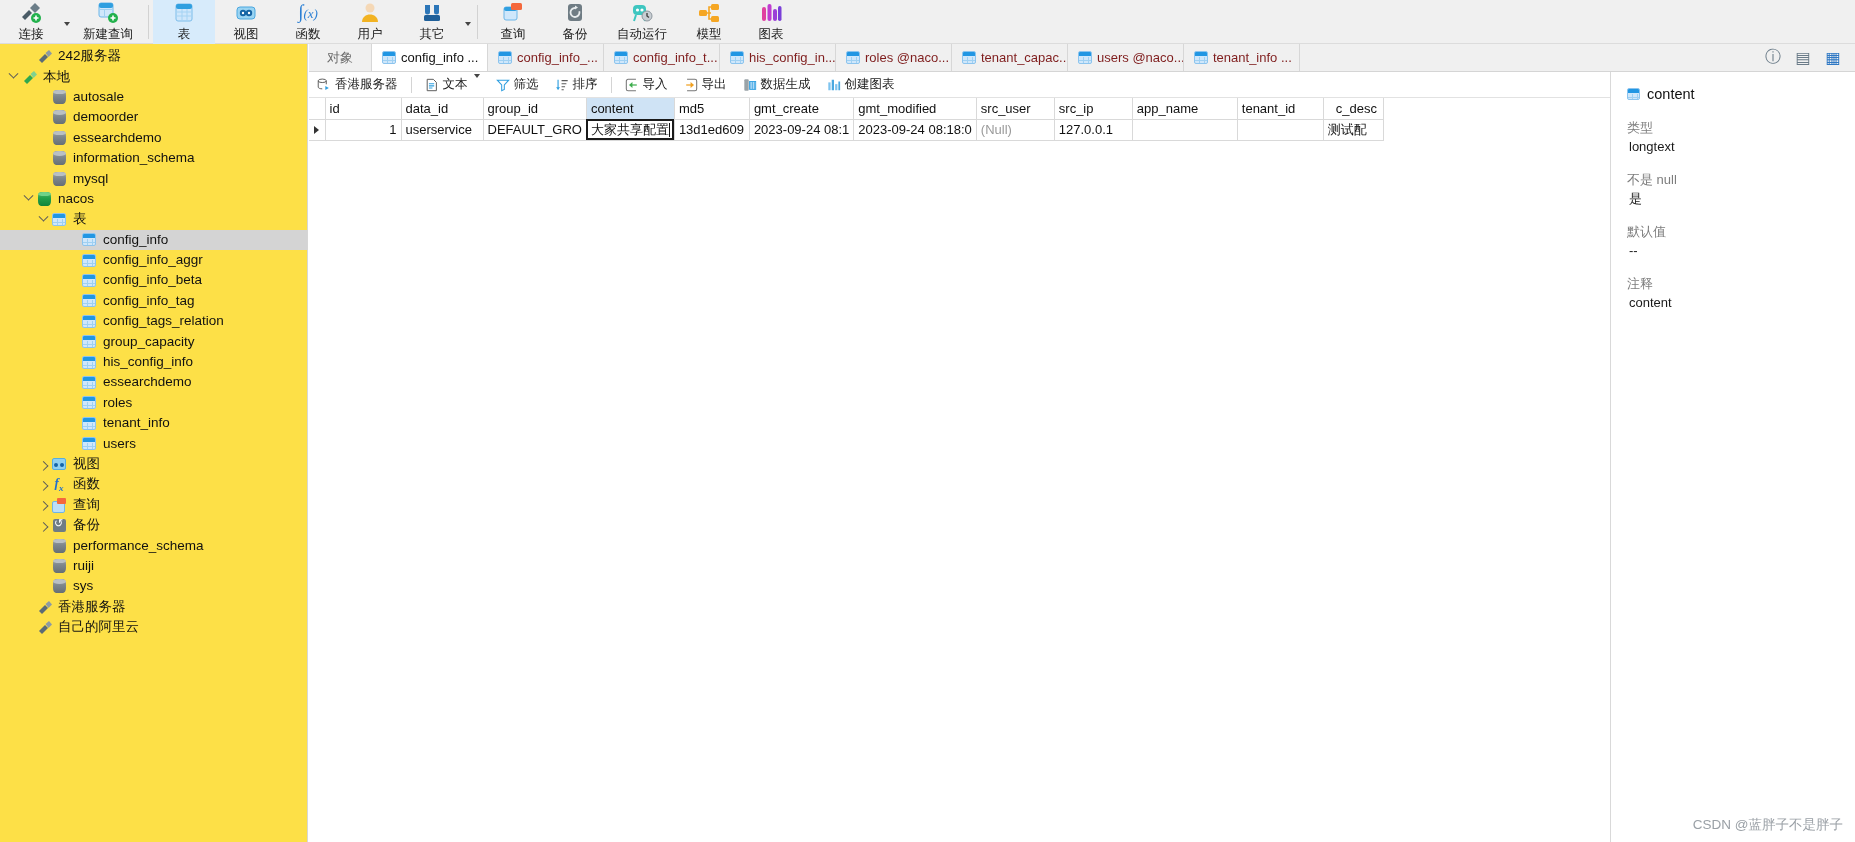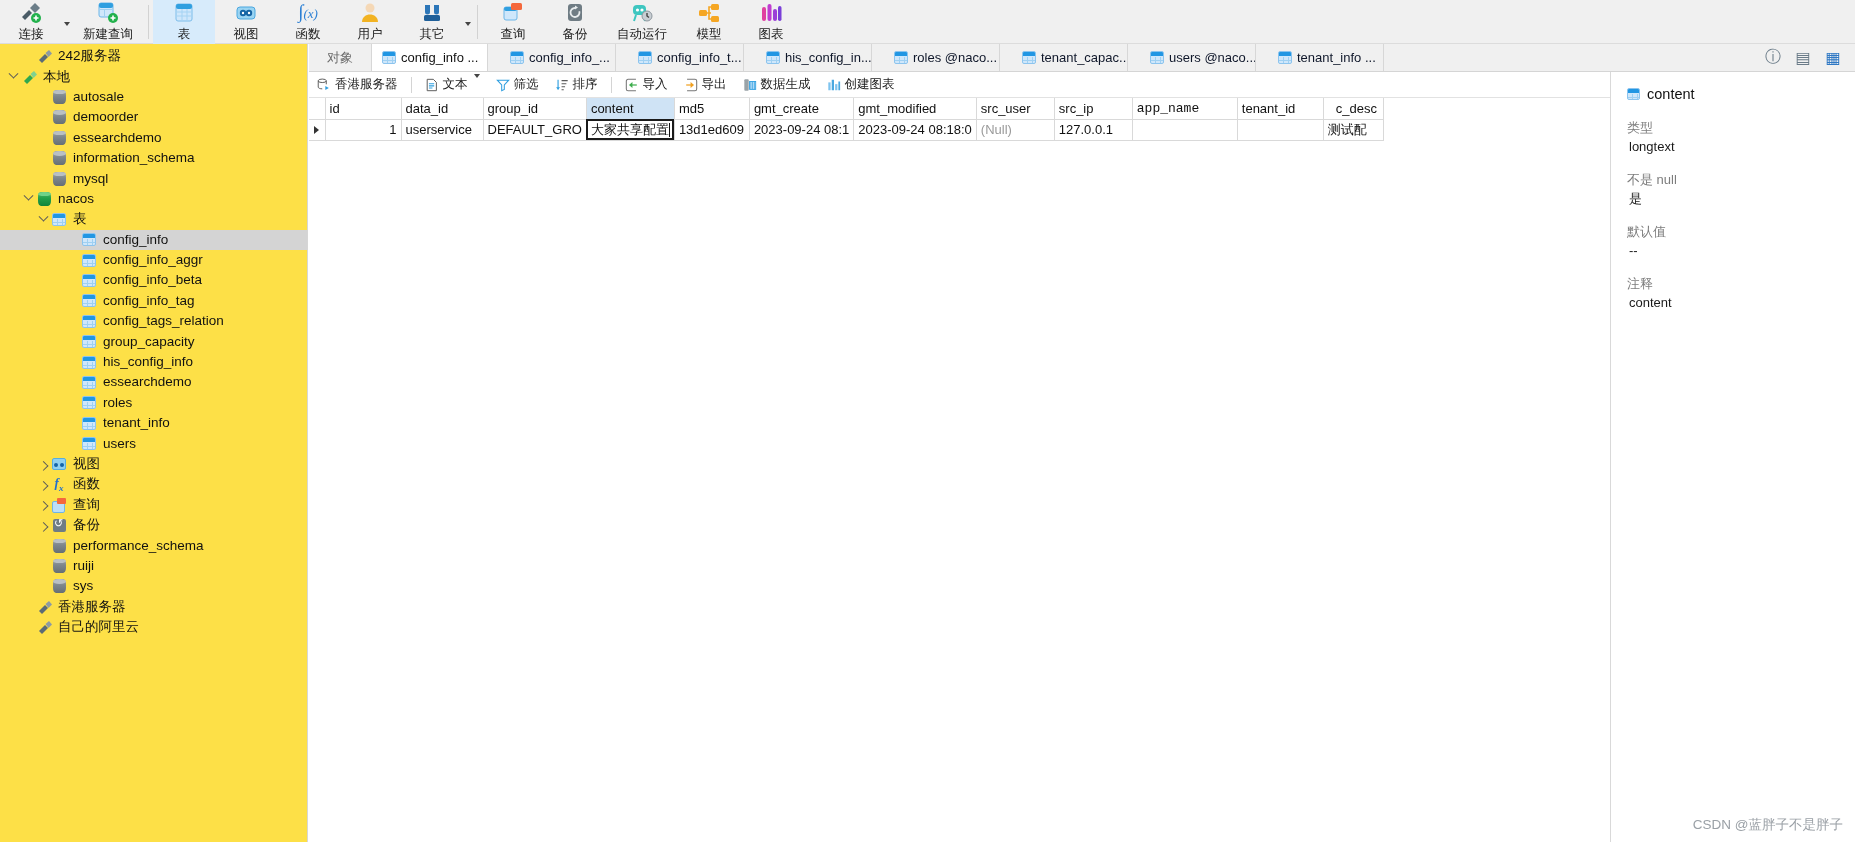--- a/index.html
+++ b/index.html
@@ -112,21 +112,21 @@
   }
 
   
   .tabbar {
     position:absolute; left:0; top:0; right:0; height:28px;
     background:#f0f0f0; border-bottom:1px solid #d5d5d5;
     display:flex; align-items:stretch;
   }
   .tab {
     display:flex; align-items:center; gap:5px;
-    padding:0 10px; font-size:13px; color:#0f172a;
+    padding:0 10px; font-size:13px; color:#7f1d1d;
     border-right:1px solid #d7d7d7;
     background:#f0f0f0; white-space:nowrap; cursor:default;
     max-width:116px; overflow:hidden;
   }
   .tab.objects { color:#6b6b6b; border-right:1px solid #d7d7d7; padding:0 18px; }
   .tab.active { background:#ffffff; color:#111; }
   .tab .ico-tbl { flex:0 0 auto; }
   .tabbar-right {
     margin-left:auto; display:flex; align-items:center; gap:10px; padding-right:12px;
   }
@@ -623,21 +623,21 @@
         </div>
       </div>
   </div>
 
   <div class="main">
 
     <div class="tabbar">
       <div class="tab objects">
         <span>对象</span>
       </div>
-      <div id="tabs" style="display:flex;align-items:stretch;gap:12px;">
+      <div id="tabs" style="display:flex;align-items:stretch;">
           <div class="tab active">
             <span class="ico-tbl"></span>
             <span>config_info ...</span>
           </div>
           <div class="tab">
             <span class="ico-tbl"></span>
             <span>config_info_...</span>
           </div>
           <div class="tab">
             <span class="ico-tbl"></span>
@@ -771,21 +771,21 @@
               <th class="rowhdr"></th>
               <th style="width: 76px;"><span>id</span></th>
               <th style="width: 82px;"><span>data_id</span></th>
               <th style="width: 82px;"><span>group_id</span></th>
               <th class="sel" style="width: 83px;"><span>content</span></th>
               <th style="width: 75px;"><span>md5</span></th>
               <th style="width: 104px;"><span>gmt_create</span></th>
               <th style="width: 120px;"><span>gmt_modified</span></th>
               <th style="width: 78px;"><span>src_user</span></th>
               <th style="width: 78px;"><span>src_ip</span></th>
-              <th style="width: 105px; font-family: Liberation Mono, monospace;"><span>app_name</span></th>
+              <th style="width: 105px;"><span>app_name</span></th>
               <th style="width: 86px;"><span>tenant_id</span></th>
               <th style="width: 60px; padding-left: 12px;"><span>c_desc</span></th>
             </tr>
           </thead>
         <tbody id="grid-body">
             <tr>
               <td class="rowhdr"></td>
               <td class="num" style="width: 76px;"><span>1</span></td>
               <td class="" style="width: 82px;"><span>userservice</span></td>
               <td class="" style="width: 82px;"><span>DEFAULT_GRO</span></td>

